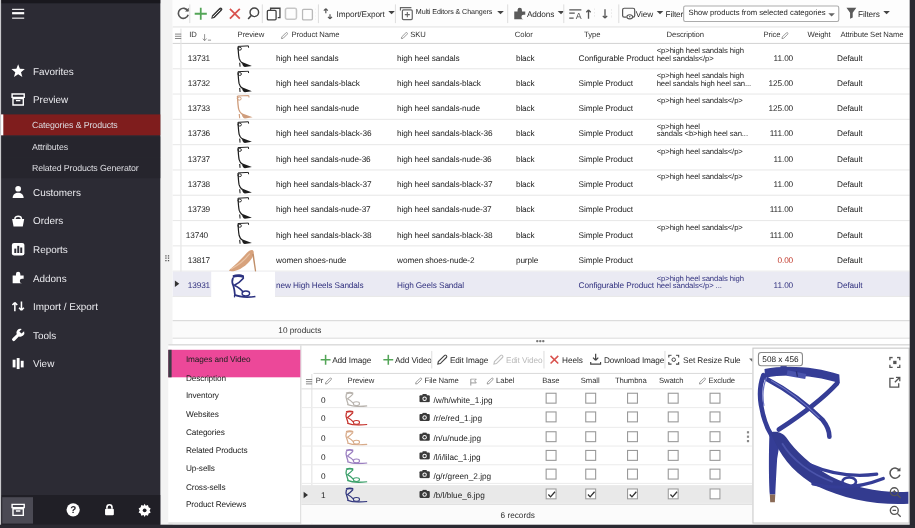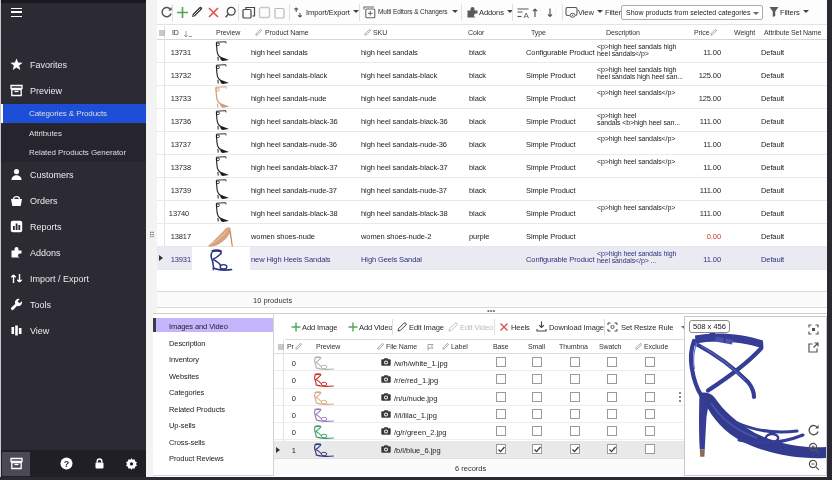--- a/index.html
+++ b/index.html
@@ -10,21 +10,21 @@
 #side{left:0;top:0;width:146px;height:480px;background:#2c2b34;color:#e9e9ec}
 #side .top{left:0;top:0;width:146px;height:3px;background:#19181e}
 #burger{left:11px;top:8px;width:11px;height:9px;border-top:1.6px solid #fff;border-bottom:1.6px solid #fff}
 #burger:before{content:"";position:absolute;left:0;top:2.2px;width:11px;height:1.6px;background:#fff}
 #search{left:0;top:25px;width:146px;height:23px;background:#232229}
 #search .ph{left:30px;top:7px;font-size:7.5px;color:#72717b}
 .mi{left:0;width:146px;height:26px}
 .mi .t{position:absolute;left:30px;top:8px;font-size:9px;color:#eaeaee}
 .smi{left:0;width:146px;height:19px;background:#26252d}
 .smi .t{position:absolute;left:29px;top:5px;font-size:8px;letter-spacing:-0.1px;color:#dddde2}
-.smi.sel{background:#1d4ed8}
+.smi.sel{background:#7f1d1d}
 .smi.sel:before{content:"";position:absolute;left:0;top:0;width:3px;height:100%;background:#fff}
 .icon{position:absolute;left:10px;width:13px;height:13px}
 #foot{left:0;top:450px;width:146px;height:27px;background:#201f26}
 #foot .tile{position:absolute;left:2px;top:2px;width:28px;height:24px;background:#4b4a54}
 
 #vsplit{left:146px;top:0;width:11px;height:480px;background:#f3f3f3}
 #vsplit .dots{left:3px;top:234px;font-size:8px;color:#555;letter-spacing:0;line-height:4px}
 
 #tbar{left:157px;top:0;width:670px;height:25px;background:#fdfdfd;border-bottom:1px solid #e3e3e3}
 .tsep{position:absolute;top:4px;width:1px;height:17px;background:#e0e0e0}
@@ -38,21 +38,21 @@
 .gc{position:absolute;font-size:7.5px;letter-spacing:-0.1px;color:#1d1d1d;white-space:nowrap}
 .desc{font-size:7px;line-height:6.8px;color:#1d1d1d;white-space:normal}
 
 #stat1{left:157px;top:291px;width:670px;height:17px;background:#fbfbfb;border-top:1px solid #d9d9d9;border-bottom:1px solid #d9d9d9}
 #hsplit{left:157px;top:308px;width:670px;height:5px;background:#fff}
 
 #bottom{left:153px;top:313px;width:674px;height:163px;border-top:1px solid #cfcfcf;background:#fff}
 #tabs{left:0;top:0;width:121px;height:162px;border-right:1px solid #d4d4d4;border-bottom:1px solid #d4d4d4}
 .tab{position:absolute;left:0;width:120px;height:16px;font-size:7.5px;color:#222}
 .tab span{position:absolute;left:16px;top:4px;letter-spacing:-0.1px}
-.tab.sel{background:#c4b5fd;height:14px}
+.tab.sel{background:#ec4899;height:25px}
 .tab.sel:before{content:"";position:absolute;left:0;top:0;width:3px;height:100%;background:#3d3c46}
 #btbar{left:132px;top:0;width:410px;height:26px;border-bottom:1px solid #dcdcdc}
 .bt{position:absolute;top:9px;font-size:7.5px;letter-spacing:-0.1px;color:#2a2a2a;white-space:nowrap}
 #sghead{left:121px;top:26px;width:410px;height:14px;border-bottom:1px solid #dedede}
 .sgrow{position:absolute;left:121px;width:410px;height:17.3px;border-bottom:1px solid #ededed}
 .sgc{position:absolute;font-size:7.5px;color:#1d1d1d;white-space:nowrap}
 .cb{position:absolute;top:3px;width:10px;height:10px;border:1px solid #9a9a9a;background:#fff}
 #recbar{left:121px;top:144px;width:410px;height:18px;border-top:1px solid #dedede;background:#fbfbfb}
 
 #ipanel{left:531px;top:2px;width:143px;height:160px;border:1px solid #c9c9c9;background:#fff}

